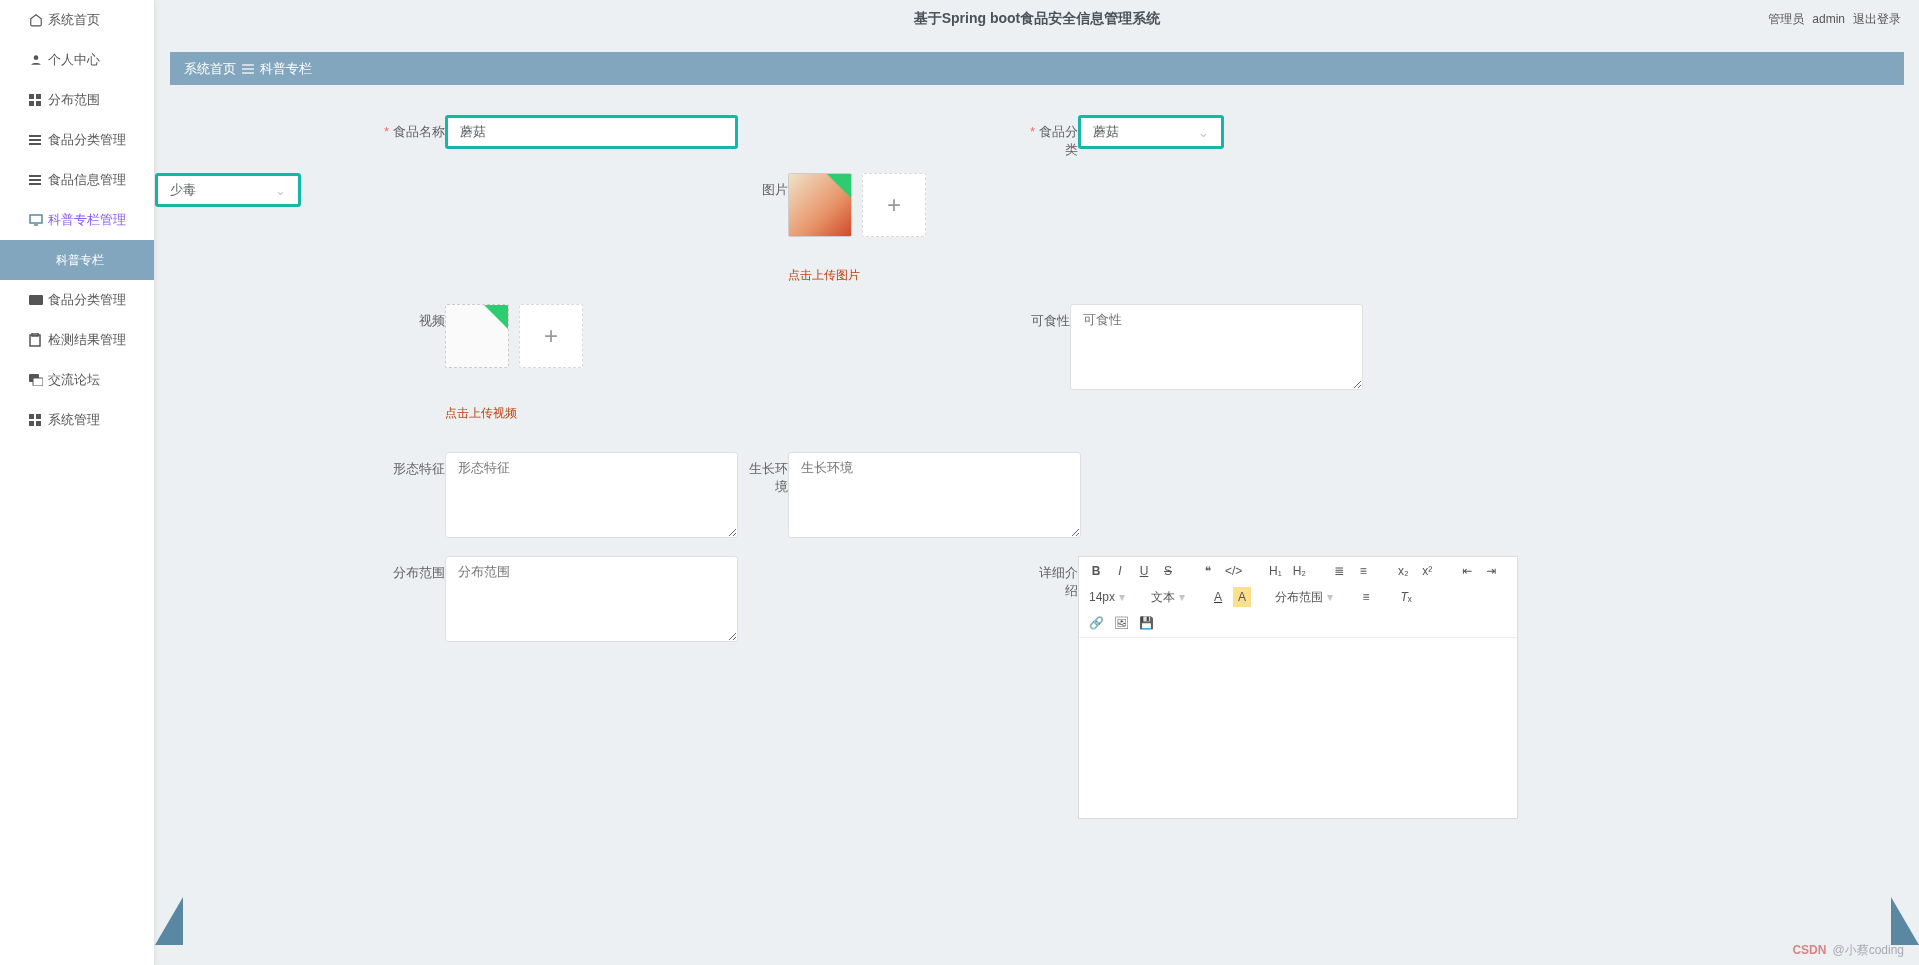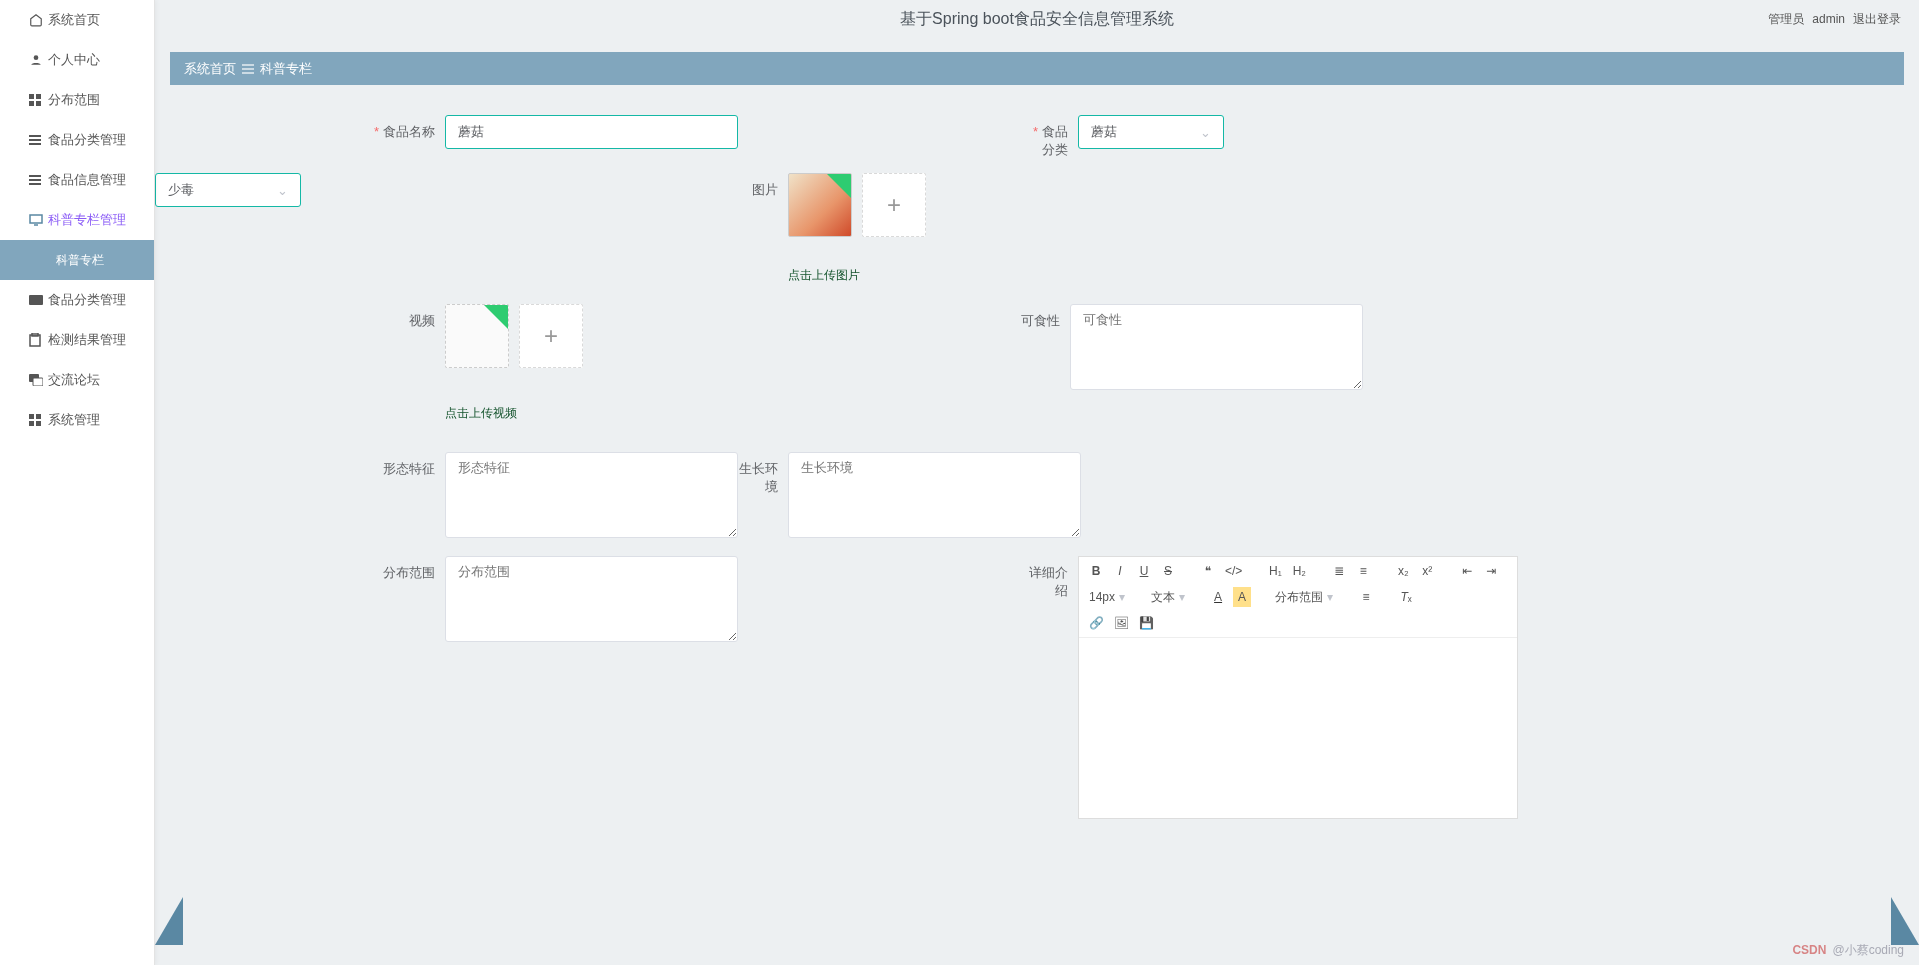--- a/index.html
+++ b/index.html
@@ -5,38 +5,38 @@
 * { margin: 0; padding: 0; box-sizing: border-box; }
 body { font-family: "Microsoft YaHei", Arial, sans-serif; font-size: 13px; background: #edf0f2; color: #333; overflow-x: hidden; }
 .app { display: flex; height: 100vh; }
 .sidebar { width: 155px; background: #fff; border-right: 1px solid #e3e3e3; flex-shrink: 0; z-index: 2; box-shadow: 1px 0 5px rgba(0,0,0,0.05);}
 .sidebar-item { display: flex; align-items: center; height: 40px; padding-left: 48px; cursor: pointer; color: #555; position: relative; }
 .sidebar-item.active { background: #81a6bd; color: #fff; }
 .sidebar-item .icon { position: absolute; left: 29px; top: 50%; transform: translateY(-50%); display: inline-flex; }
 .sidebar-item.sub { padding-left: 56px; font-size: 12px; }
 .main { flex: 1; display: flex; flex-direction: column; min-width: 0; }
 .topbar { height: 38px; background: #edf0f2; display: flex; align-items: center; justify-content: center; position: relative; }
-.topbar-title { font-size: 16px; font-weight: normal; color: #4a525a; }
+.topbar-title { font-size: 14px; font-weight: bold; color: #4a525a; }
 .topbar-right { position: absolute; right: 18px; top: 0; height: 38px; display: flex; align-items: center; gap: 8px; font-size: 12px; color: #555; }
 .breadcrumb-bar { height: 33px; background: #81a6bd; margin: 14px 15px 0 15px; display: flex; align-items: center; padding: 0 14px; color: #fff; font-size: 13px; }
 .breadcrumb-bar .sep { margin: 0 6px; opacity: 0.8; display:inline-flex; }
 .content { padding: 30px 0 60px 0; }
 .form-col { display:flex; align-items:flex-start; }
-.form-label { width: 290px; text-align: right; padding-right: 10px; color: #606266; font-size: 13px; padding-top: 8px; }
+.form-label { width: 290px; text-align: right; color: #606266; font-size: 13px; padding-top: 8px; }
 .form-label.req::before { content: "*"; color: #f56c6c; margin-right: 4px; }
-.form-control, .form-select { width: 293px; height: 34px; border: 1px solid #14b8a6; border-radius: 3px; padding: 12px 12px; font-size: 13px; color: #606266; background: #fff; }
+.form-control, .form-select { width: 293px; height: 34px; border: 3px solid #14b8a6; border-radius: 3px; padding: 12px 12px; font-size: 13px; color: #606266; background: #fff; }
 .form-select { width: 146px; position: relative; display:flex; align-items:center; justify-content:space-between;}
 .form-textarea { width: 293px; height: 86px; border: 1px solid #dcdfe6; border-radius: 3px; padding: 6px 12px; font-size: 13px; resize: both; font-family: inherit; }
 .chevron { color: #c0c4cc; }
 .upload-row { display:flex; gap:10px; }
 .upload-thumb { width: 64px; height: 64px; border: 1px dashed #ccc; border-radius: 2px; position: relative; overflow:hidden; background:#fafafa;}
 .upload-thumb .corner { position:absolute; top:0; right:0; width:0; height:0; border-left:24px solid transparent; border-top:24px solid #2ecc71; }
 .upload-thumb.food { background: linear-gradient(135deg,#f0e2c8 0%, #e8956a 60%, #d04a2a 100%); border:1px solid #ccc;}
 .upload-add { width: 64px; height: 64px; border: 1px dashed #d9d9d9; border-radius: 2px; display:flex; align-items:center; justify-content:center; color:#999; font-size: 24px; cursor: pointer; background:#fff;}
-.upload-hint { font-size:12px; color:#14532d; margin-top:14px; }
+.upload-hint { font-size:12px; color:#c2410c; margin-top:14px; }
 .two-col { display:flex; }
 .two-col > div { flex:0 0 auto; }
 .editor { border:1px solid #ddd; width:440px; background:#fff;}
 .editor-toolbar { border-bottom:1px solid #eee; padding:4px 8px; display:flex; flex-wrap:wrap; gap:2px 6px; align-items:center; color:#555; font-size:12px;}
 .editor-toolbar .tb { min-width:18px; height:20px; display:inline-flex; align-items:center; justify-content:center; cursor:pointer; padding:0 2px;}
 .editor-toolbar .tb.wide { min-width:auto; gap:4px;}
 .editor-toolbar .divider { width:10px; }
 .editor-body { height:180px; }
 .bottom-tri { position: fixed; width:0;height:0; }
 .bottom-tri.left { left:155px; bottom:20px; border-left:28px solid transparent; border-bottom:48px solid #5a88a3;}

